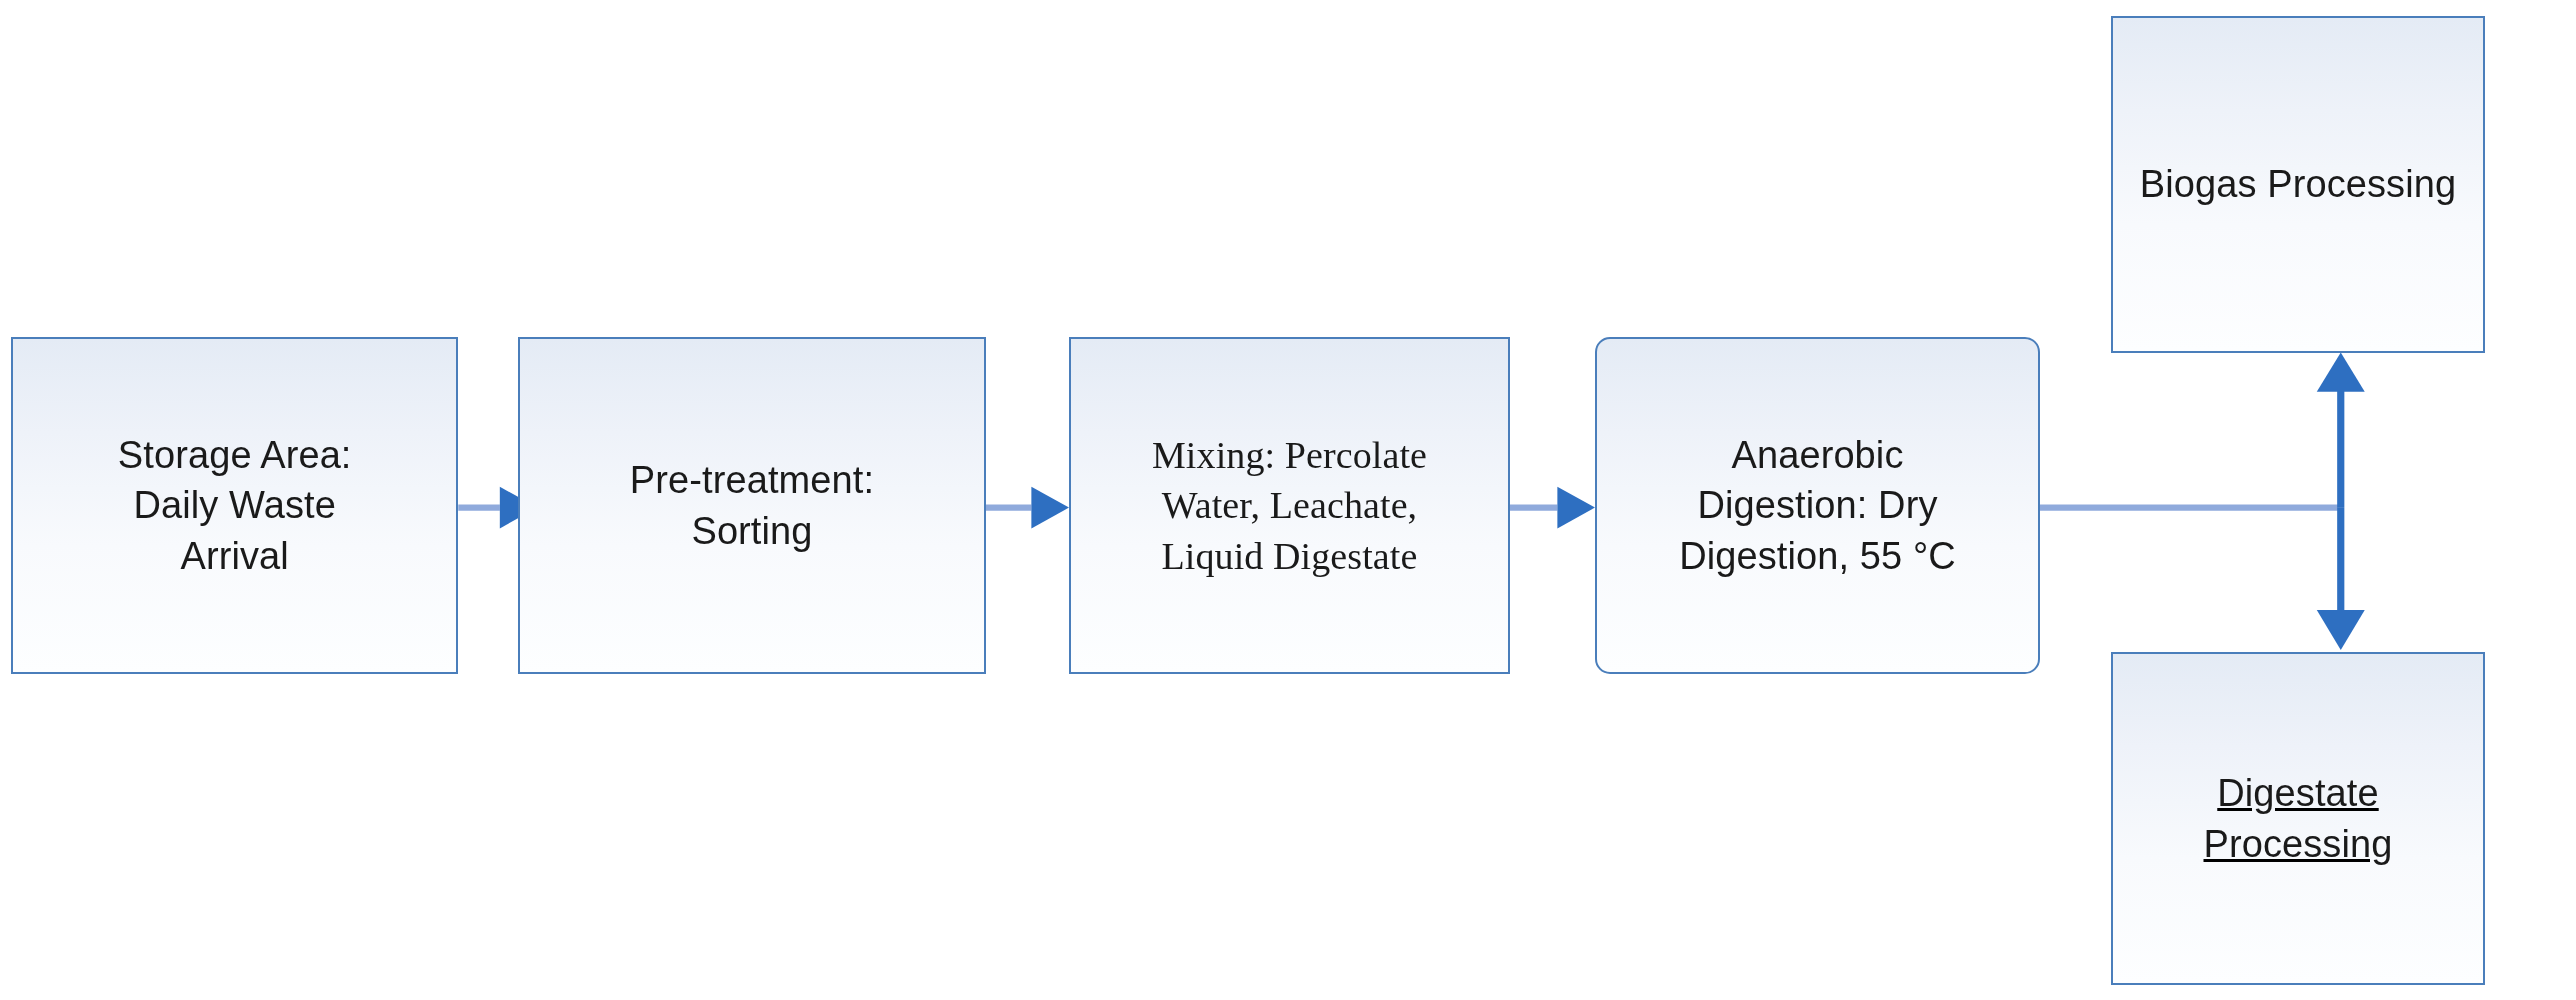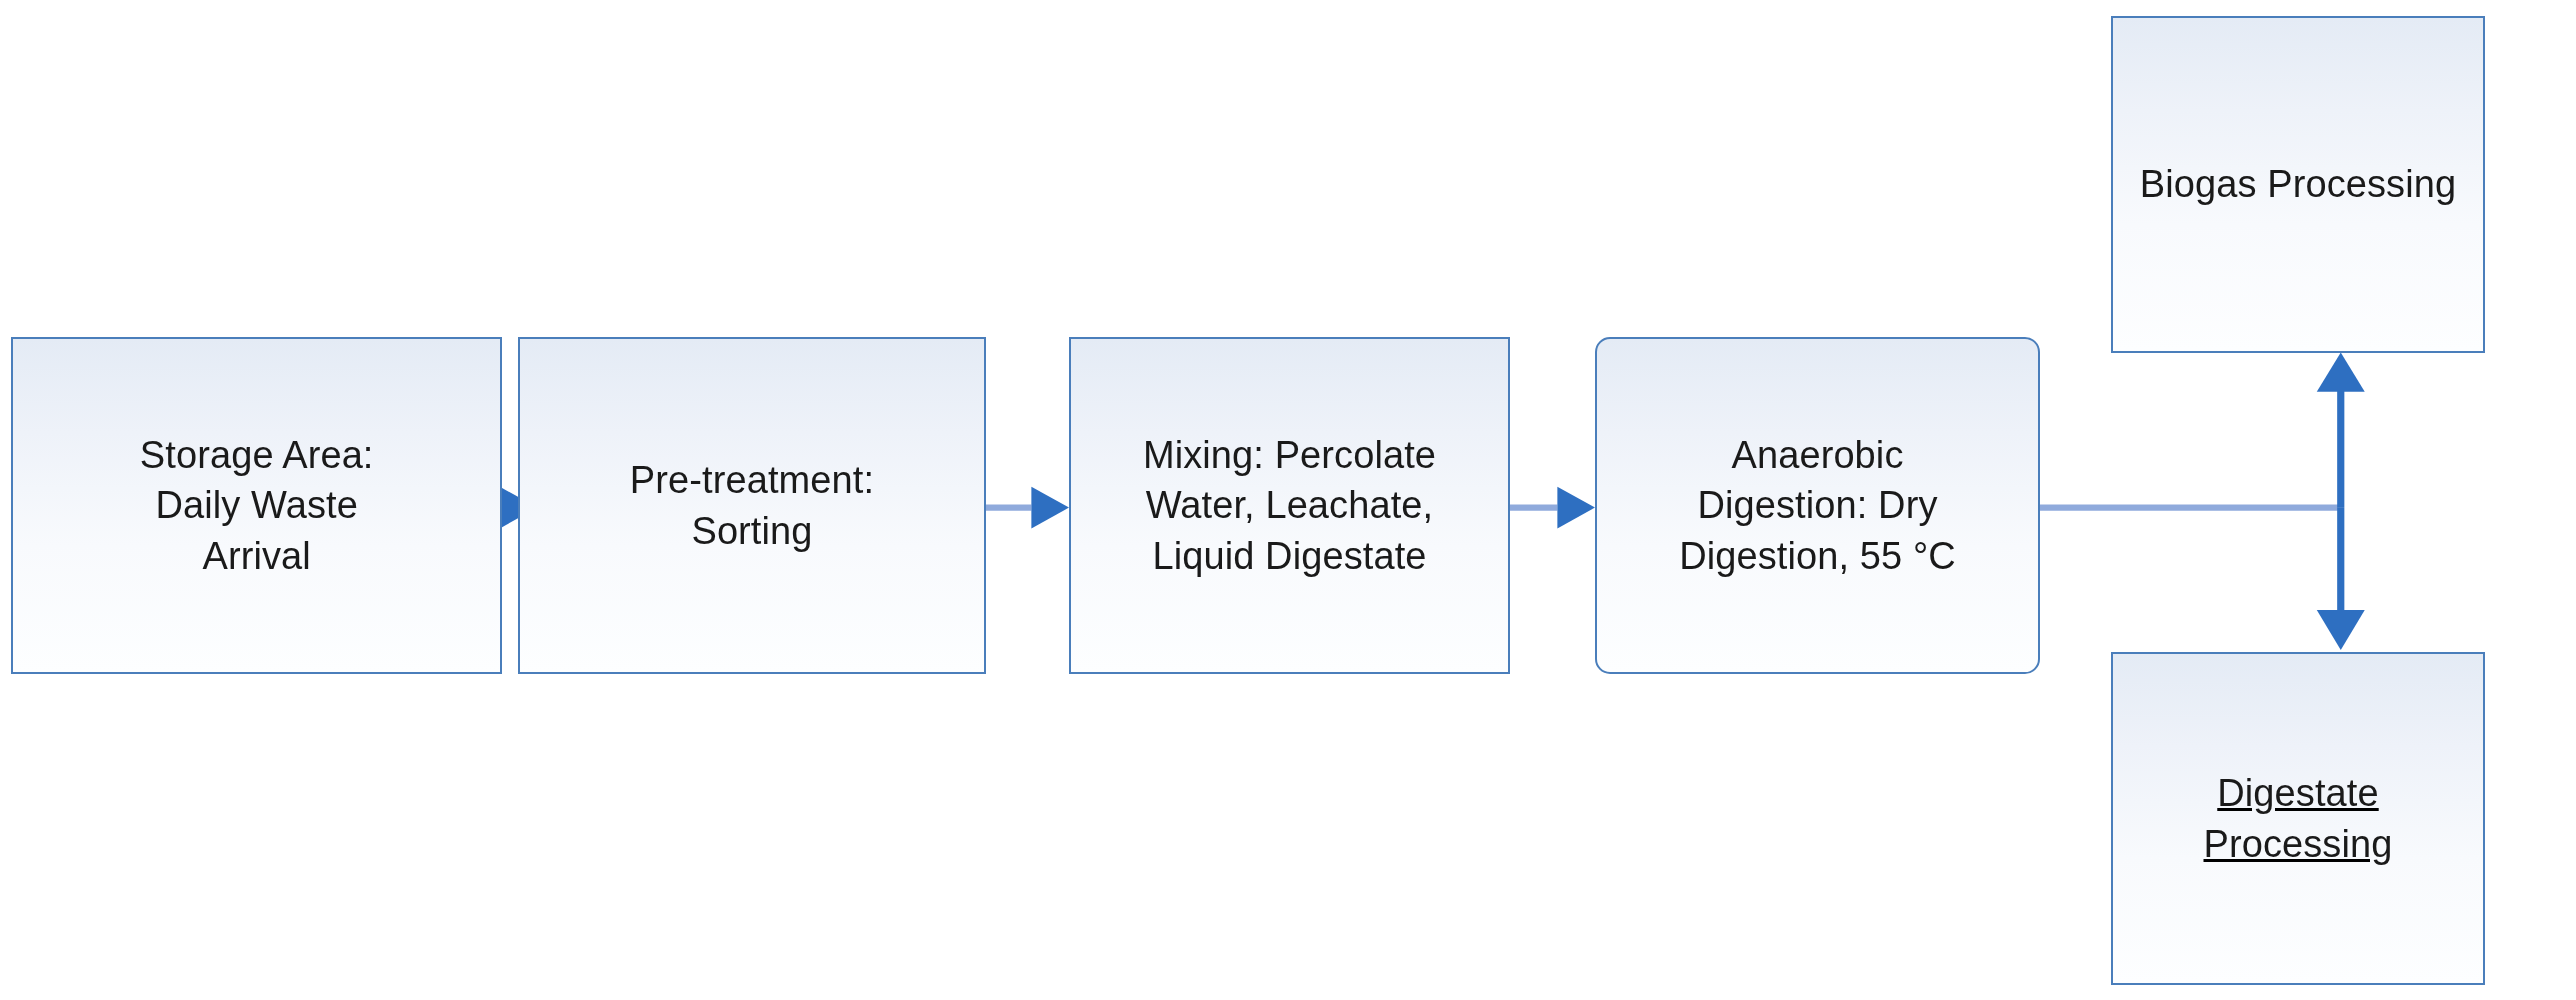--- a/index.html
+++ b/index.html
@@ -75,32 +75,32 @@
       <line x1="2928" y1="635" x2="2928" y2="487" stroke="#2e6fc1" stroke-width="9"></line>
       <polygon points="2898,490 2928,441 2958,490" fill="#2e6fc1"></polygon>
     </g>
 
     <g>
       <line x1="2928" y1="635" x2="2928" y2="766" stroke="#2e6fc1" stroke-width="9"></line>
       <polygon points="2898,763 2928,813 2958,763" fill="#2e6fc1"></polygon>
     </g>
   </svg>
 
-  <div class="node" style="left:11.2px; top:337px; width:491px; height:337px;">
+  <div class="node" style="left:11.2px; top:337px; width:447px; height:337px;">
     <span class="node-label">Storage Area:
 Daily Waste
 Arrival</span>
   </div>
 
   <div class="node" style="left:518px; top:337px; width:468px; height:337px;">
     <span class="node-label">Pre-treatment:
 Sorting</span>
   </div>
 
-  <div class="node" style="left:1069px; top:337px; width:441px; height:337px;">
+  <div class="node" style="left:1069px; top:337px; width:441px; height:337px;font-family:Liberation Serif, serif;">
     <span class="node-label">Mixing: Percolate
 Water, Leachate,
 Liquid Digestate</span>
   </div>
 
   <div class="node" style="left:1595px; top:337px; width:445px; height:337px;border-radius:15px;">
     <span class="node-label">Anaerobic
 Digestion: Dry
 Digestion, 55 °C</span>
   </div>

